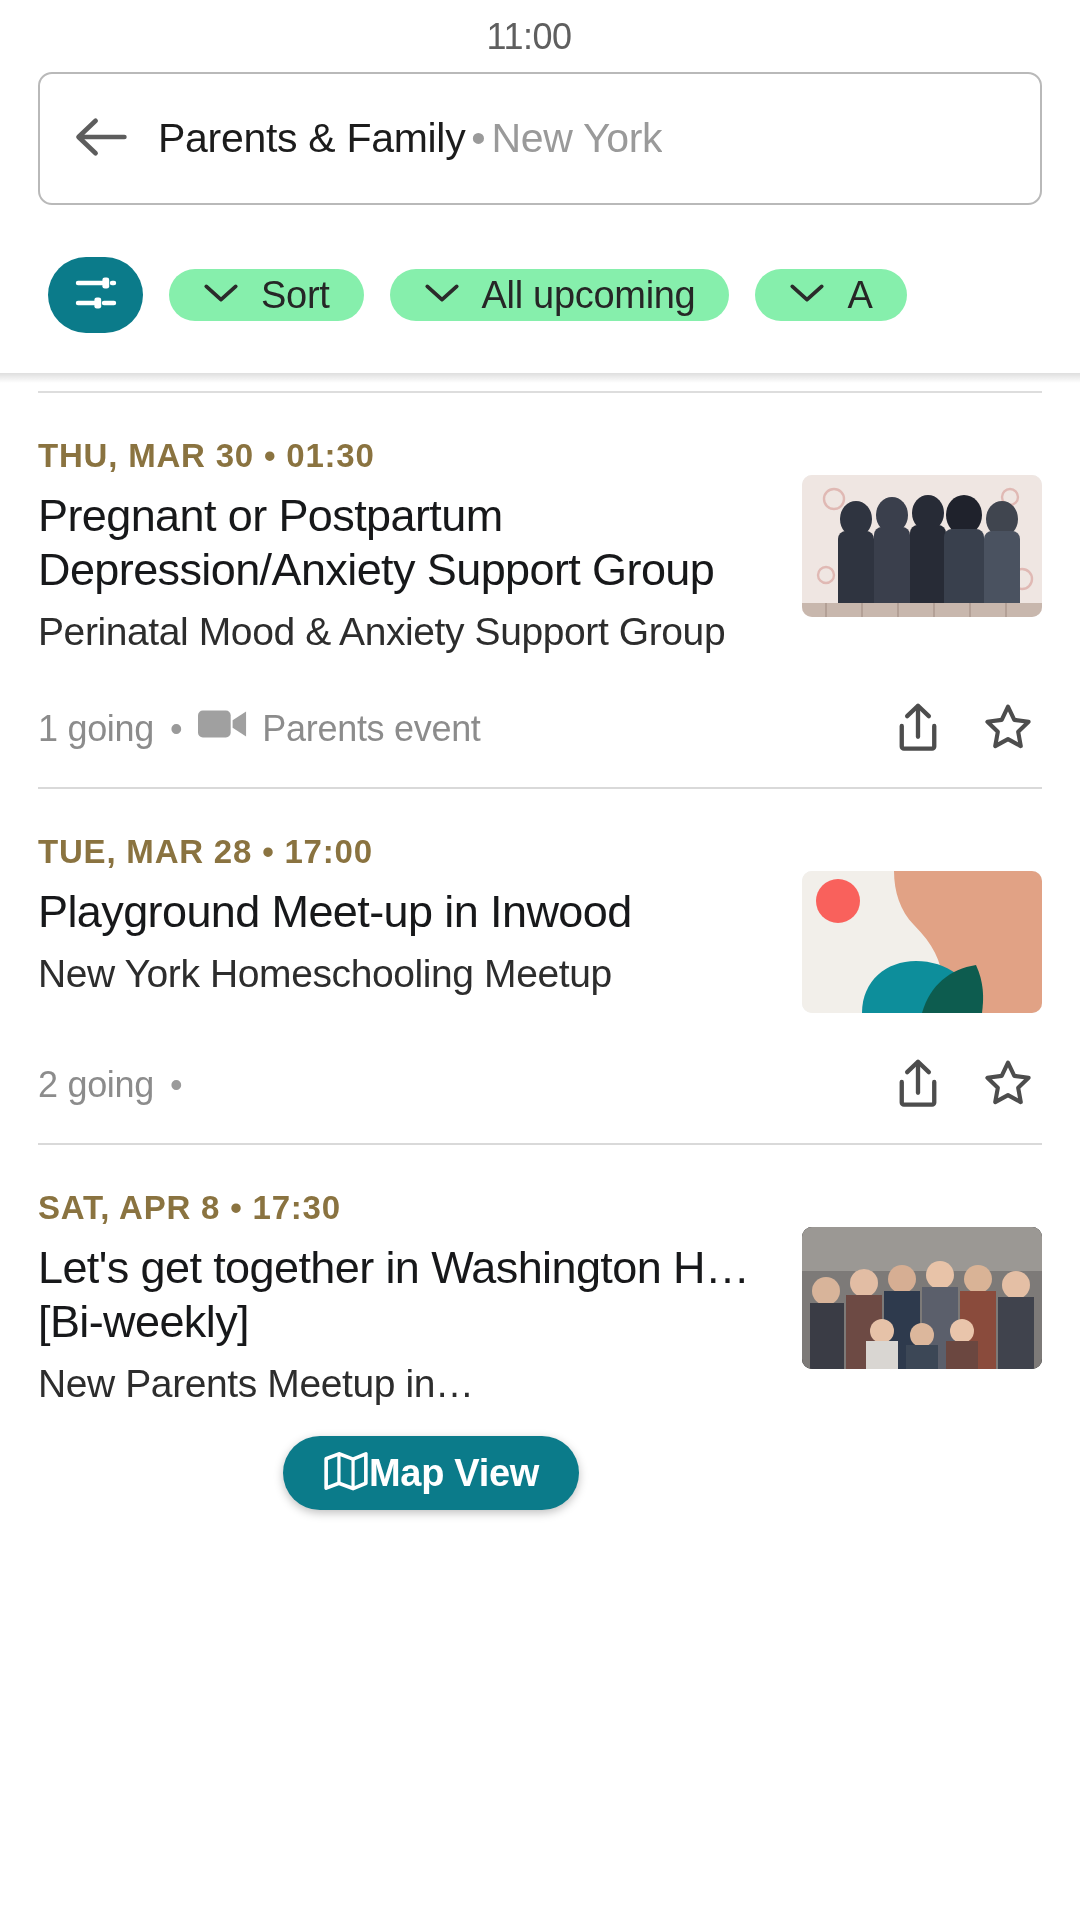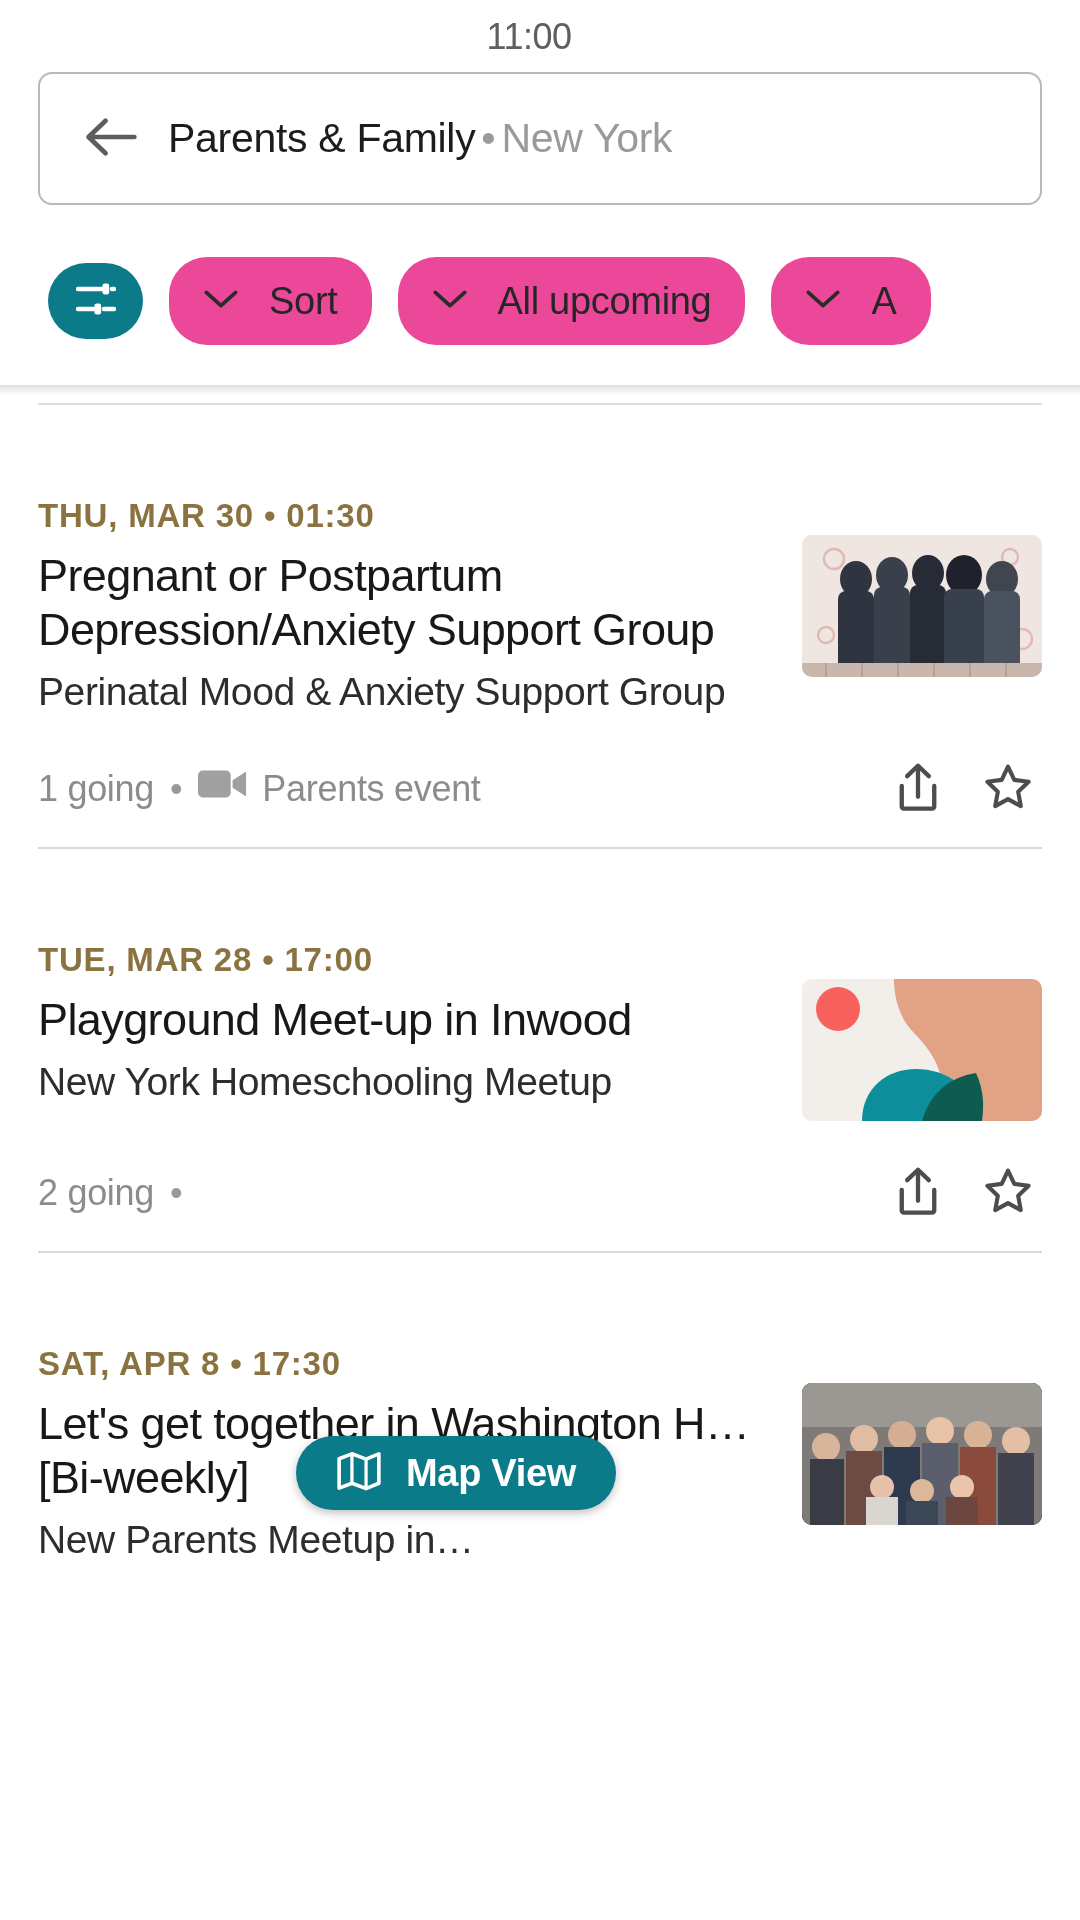--- a/index.html
+++ b/index.html
@@ -32,21 +32,21 @@
   }
 
   
   .searchwrap{ padding:14px 38px 0 38px; }
   .searchbar{
     height:133px;
     border:2px solid #b9b9b9;
     border-radius:14px;
     display:flex;
     align-items:center;
-    padding:0 44px;
+    padding:0 34px;
     background:#fff;
     gap:30px;
   }
   .back-ico{ flex:0 0 auto; }
   .searchtext{
     font-size:41px;
     letter-spacing:-.3px;
     white-space:nowrap;
     overflow:hidden;
   }
@@ -65,41 +65,41 @@
   }
   .chip-icon-btn{
     flex:0 0 auto;
     width:95px; height:76px;
     border-radius:38px;
     background:#0b7b8a;
     display:flex; align-items:center; justify-content:center;
   }
   .chip{
     flex:0 0 auto;
-    height:88px;
+    height:52px;
     border-radius:38px;
-    background:#ec4899;
+    background:#86efac;
     display:flex; align-items:center;
-    gap:30px;
+    gap:22px;
     padding:0 34px;
     white-space:nowrap;
   }
   .chip .lbl{ font-size:38px; color:#262626; letter-spacing:-.3px; }
   .chevron{ flex:0 0 auto; }
 
   .hdr-shadow{
     height:10px;
     background:linear-gradient(to bottom, rgba(0,0,0,.13), rgba(0,0,0,0));
   }
 
   
   .list{ padding:0 38px; background:#fff; }
   .topline{ height:2px; background:#ddd; margin-top:8px; }
 
-  .card{ padding:44px 0 0 0;margin-top:48px; }
+  .card{ padding:44px 0 0 0; }
   .card-top{ display:flex; gap:20px; }
   .card-main{ flex:1 1 auto; min-width:0; }
   .date{
     font-size:33px;
     font-weight:bold;
     color:#8a7340;
     letter-spacing:.8px;
     margin-bottom:14px;
   }
   .title{
@@ -140,27 +140,26 @@
     white-space:nowrap; overflow:hidden;
   }
   .meta-left .dot{ color:#9a9a9a; padding:0 2px; }
   .actions{ display:flex; align-items:center; gap:40px; padding-right:8px; }
 
   .divider{ height:2px; background:#d9d9d9; }
 
   
   .mapfab{
     position:absolute;
-    left:296px;
+    left:283px;
     top:1436px;
     height:74px;
     background:#0b7b8a;
     border-radius:37px;
     display:flex; align-items:center;
-    gap:24px;
     padding:0 40px;
     box-shadow:0 3px 10px rgba(0,0,0,.25);
   }
   .mapfab .lbl{ color:#fff; font-size:38px; font-weight:bold; letter-spacing:-.3px; }
 </style>
 </head>
 <body>
 
 <div class="statusbar">
   <span class="sicon">

